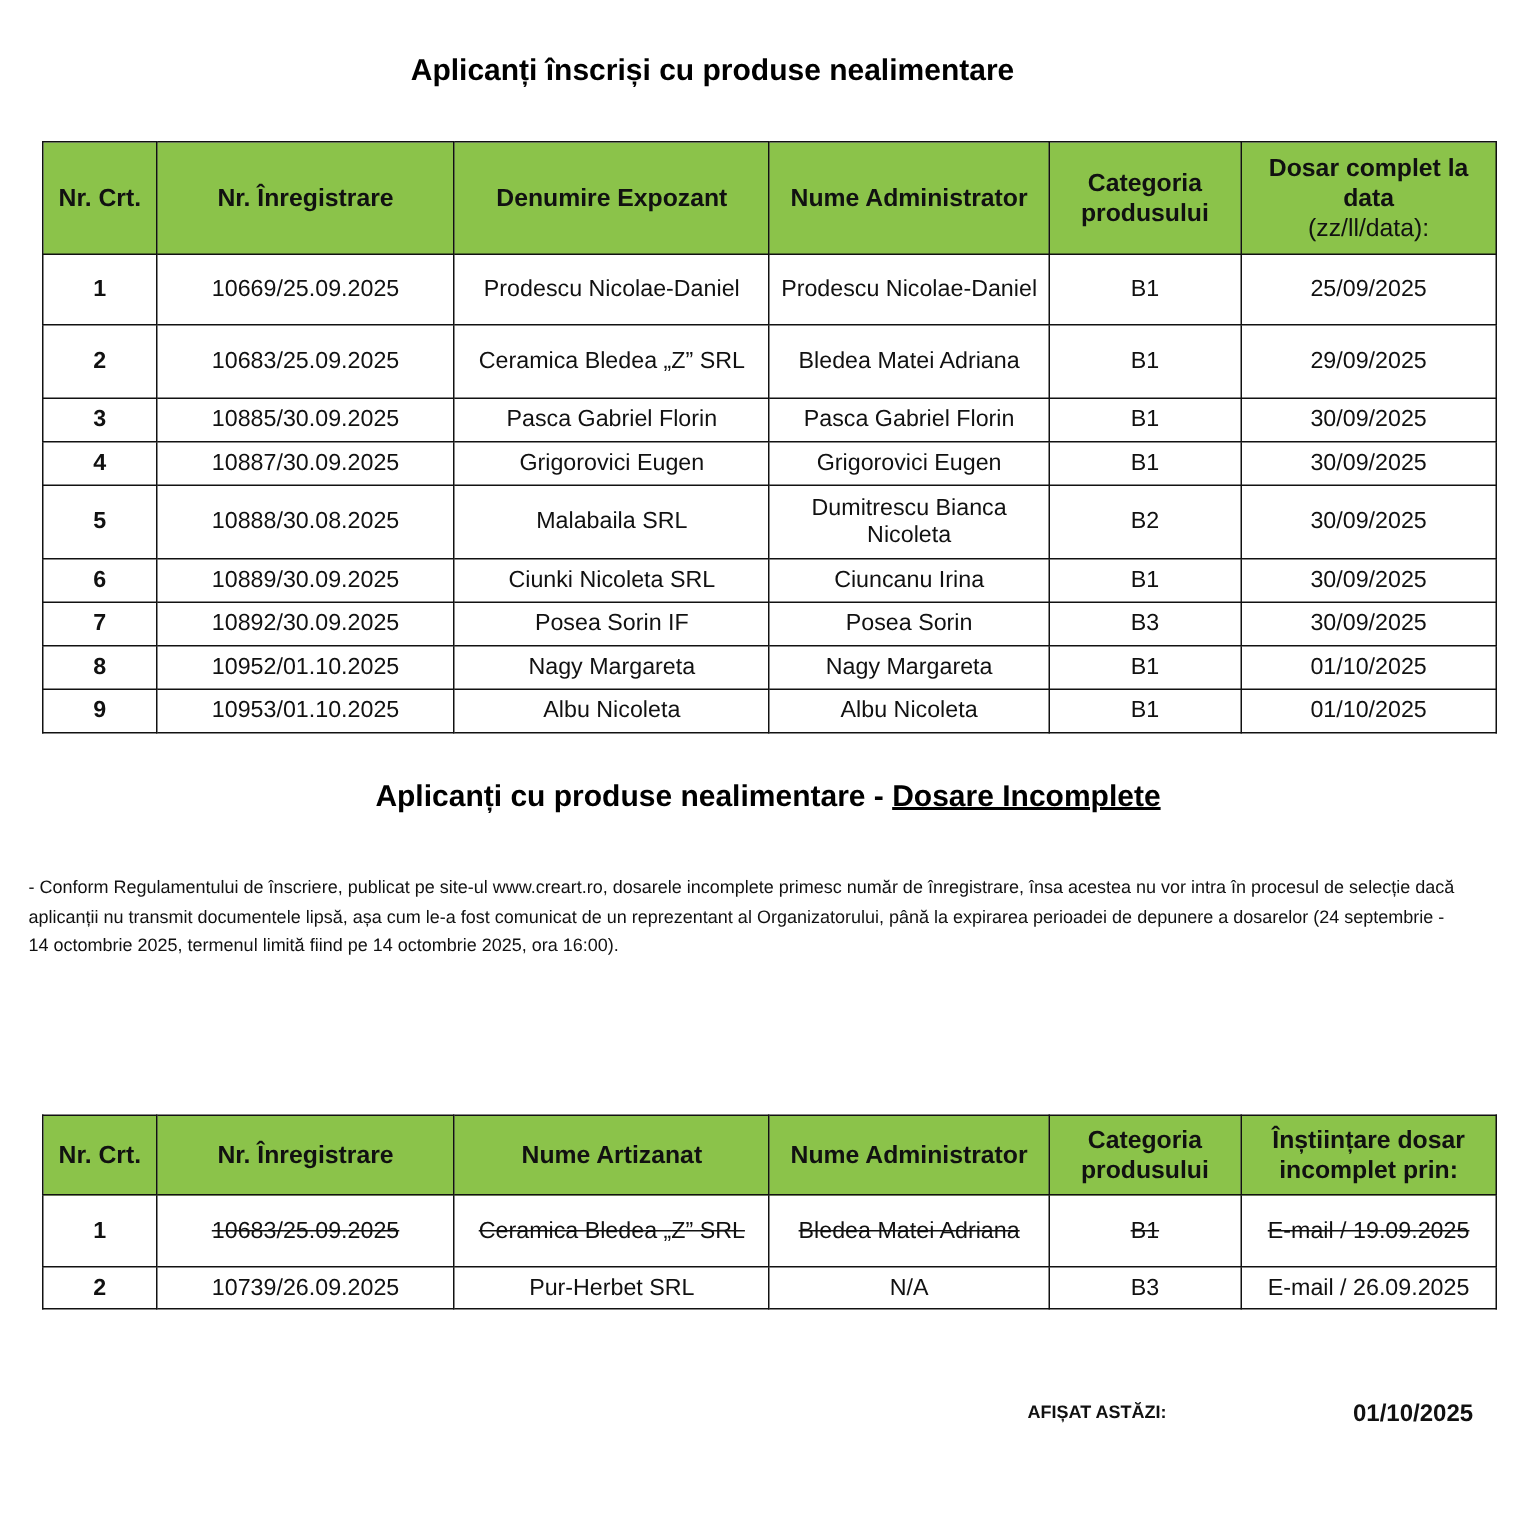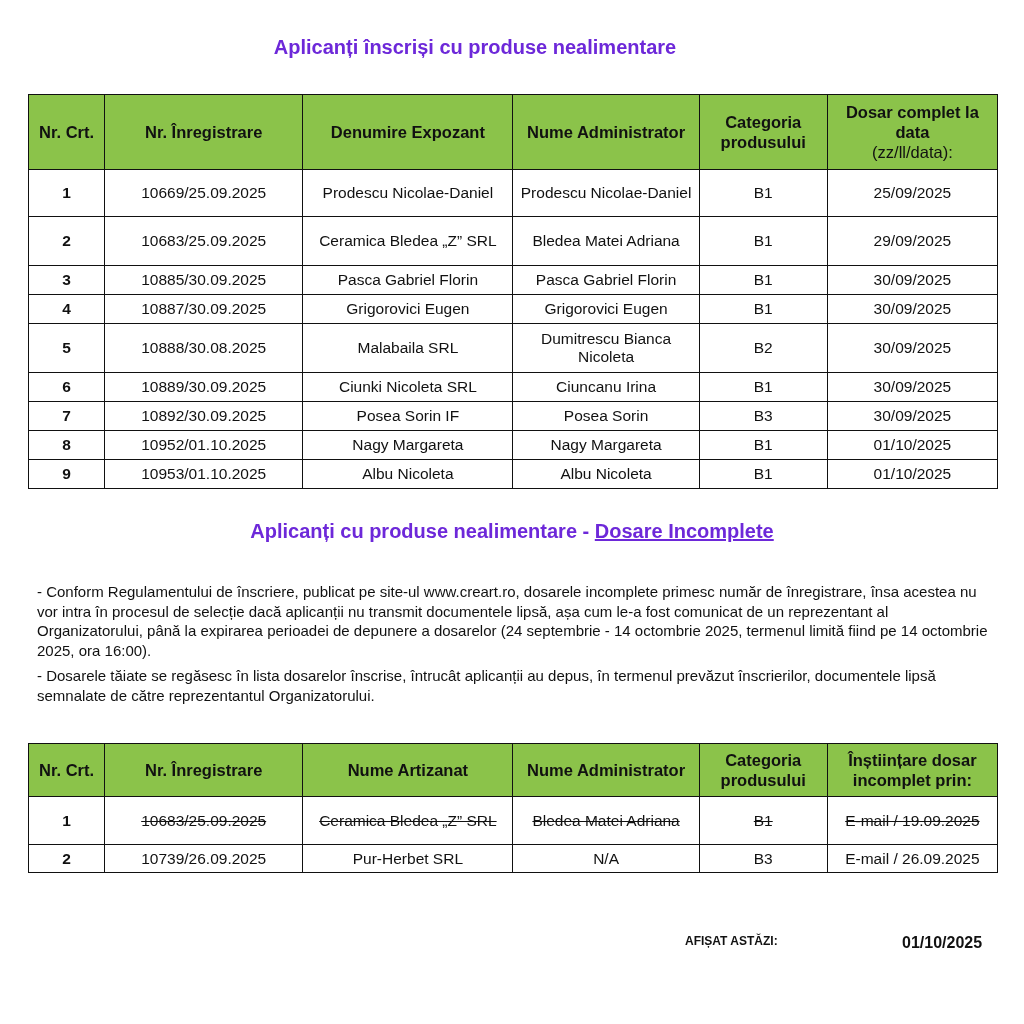--- a/index.html
+++ b/index.html
@@ -1,32 +1,32 @@
 <!DOCTYPE html>
 <html><head>
 <meta charset="utf-8">
 <style>
   html, body { margin: 0; padding: 0; background: #ffffff; }
   body { width: 1024px; height: 1024px; position: relative; font-family: "Liberation Sans", sans-serif; color: #111; overflow: hidden; }
-  .title { position: absolute; font-weight: bold; font-size: 20px; color: #6d28d9; }
+  .title { position: absolute; font-weight: bold; font-size: 20px; color: #000000; }
   #title1 { left: 0; width: 950px; text-align: center; top: 36px; }
   #title2 { left: 0; width: 1024px; text-align: center; top: 520px; }
   #title2 u { }
   table { position: absolute; left: 28px; width: 970px; border-collapse: collapse; table-layout: fixed; }
   td, th { border: 1.5px solid #111; text-align: center; vertical-align: middle; font-size: 15.5px; padding: 0 2px; line-height: 18px; }
   th { background: #8bc34a; font-weight: bold; font-size: 16.5px; line-height: 20px; }
   td.nr { font-weight: bold; }
   #table1 { top: 94px; }
   #table1 thead tr { height: 75px; }
   #table2 { top: 743px; }
   #table2 thead tr { height: 53px; }
   .strike { text-decoration: line-through; }
   .col1 { width: 76px; } .col2 { width: 198px; } .col3 { width: 210px; }
   .col4 { width: 186px; } .col5 { width: 128px; } .col6 { width: 170px; }
-  #notes { position: absolute; left: 37px; top: 582px; width: 960px; font-size: 15px; line-height: 19.5px; }
+  #notes { position: absolute; left: 19px; top: 582px; width: 960px; font-size: 12px; line-height: 19.5px; }
   #notes p { margin: 0 0 6px 0; }
   #footer-label { position: absolute; left: 685px; top: 934px; font-weight: bold; font-size: 12px; }
   #footer-date { position: absolute; left: 902px; top: 934px; font-weight: bold; font-size: 16px; }
 </style>
 </head>
 <body>
 
 <div id="title1" class="title">Aplicanți înscriși cu produse nealimentare</div>
 
 <table id="table1">
@@ -121,21 +121,20 @@
         <td>B1</td>
         <td>01/10/2025</td>
       </tr>
     </tbody>
 </table>
 
 <div id="title2" class="title"><span>Aplicanți cu produse nealimentare - </span><u>Dosare Incomplete</u></div>
 
 <div id="notes">
   <p>- Conform Regulamentului de înscriere, publicat pe site-ul www.creart.ro, dosarele incomplete primesc număr de înregistrare, însa acestea nu vor intra în procesul de selecție dacă aplicanții nu transmit documentele lipsă, așa cum le-a fost comunicat de un reprezentant al Organizatorului, până la expirarea perioadei de depunere a dosarelor (24 septembrie - 14 octombrie 2025, termenul limită fiind pe 14 octombrie 2025, ora 16:00).</p>
-  <p>- Dosarele tăiate se regăsesc în lista dosarelor înscrise, întrucât aplicanții au depus, în termenul prevăzut înscrierilor, documentele lipsă semnalate de către reprezentantul Organizatorului.</p>
 </div>
 
 <table id="table2">
   <colgroup>
       <col class="col1">
       <col class="col2">
       <col class="col3">
       <col class="col4">
       <col class="col5">
       <col class="col6">

